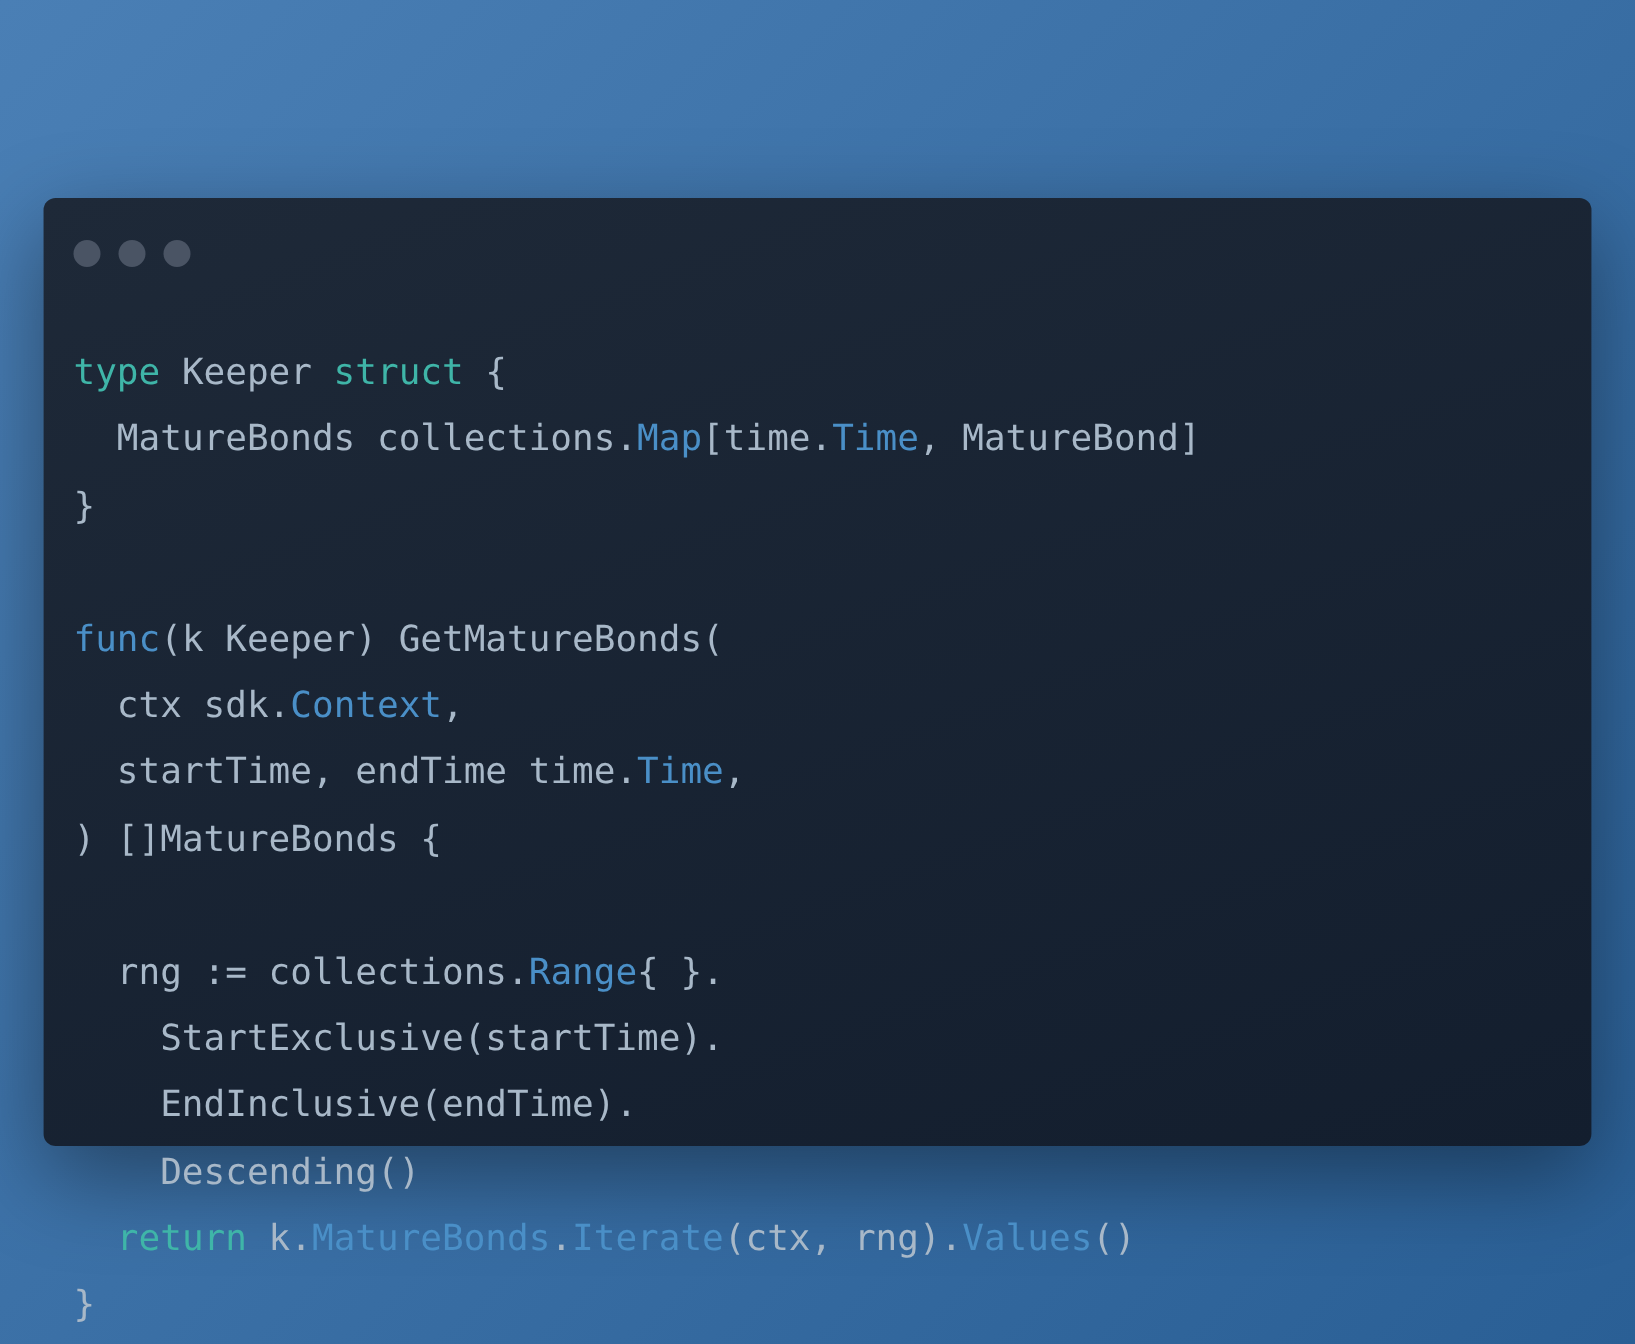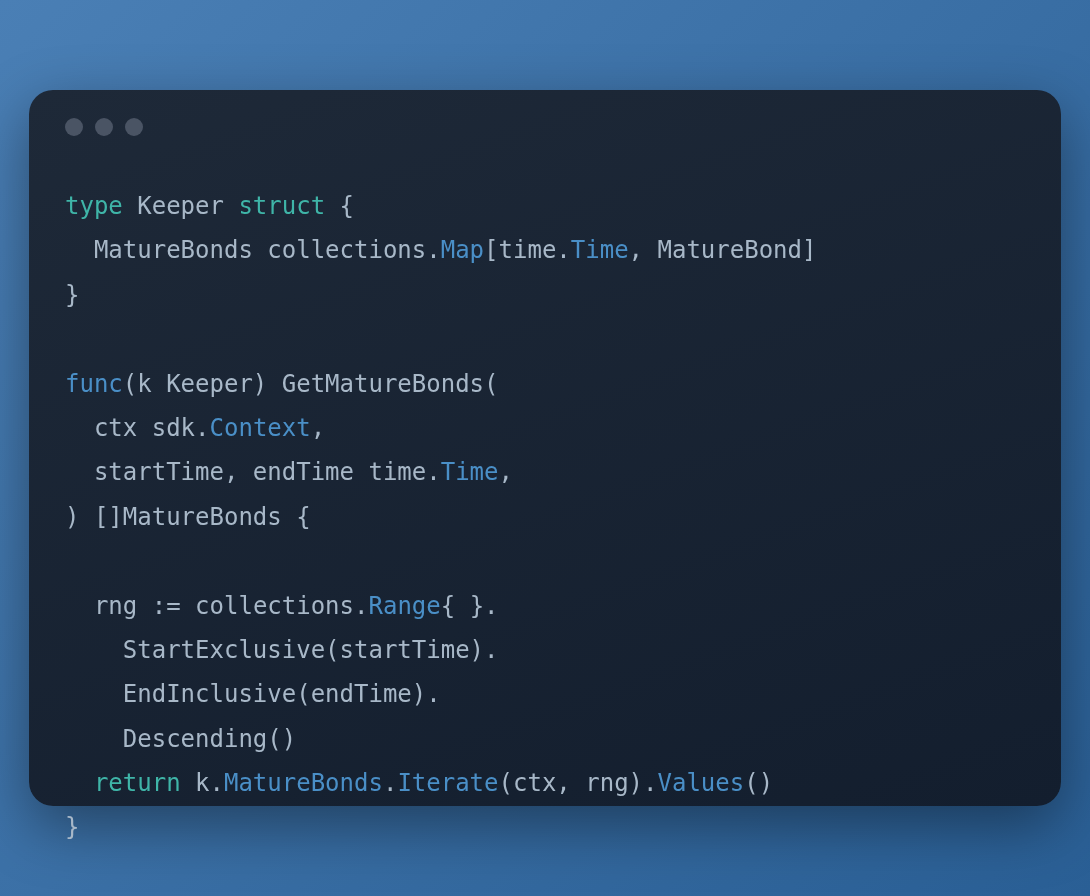--- a/index.html
+++ b/index.html
@@ -13,24 +13,24 @@
       height: 896px;
       background: linear-gradient(135deg, #4a7fb5 0%, #3a6fa5 50%, #2a5f95 100%);
       display: flex;
       align-items: center;
       justify-content: center;
       font-family: 'SF Mono', 'Monaco', 'Menlo', 'Consolas', monospace;
     }
 
     .window {
       width: 1032px;
-      height: 716px;
+      height: 632px;
       background: linear-gradient(160deg, #1e2938 0%, #131e2e 100%);
-      border-radius: 24px;
-      padding: 28px 36px;
+      border-radius: 8px;
+      padding: 28px 20px;
       box-shadow: 0 20px 60px rgba(0, 0, 0, 0.4);
     }
 
     .window-controls {
       display: flex;
       gap: 12px;
       margin-bottom: 48px;
     }
 
     .control-dot {

